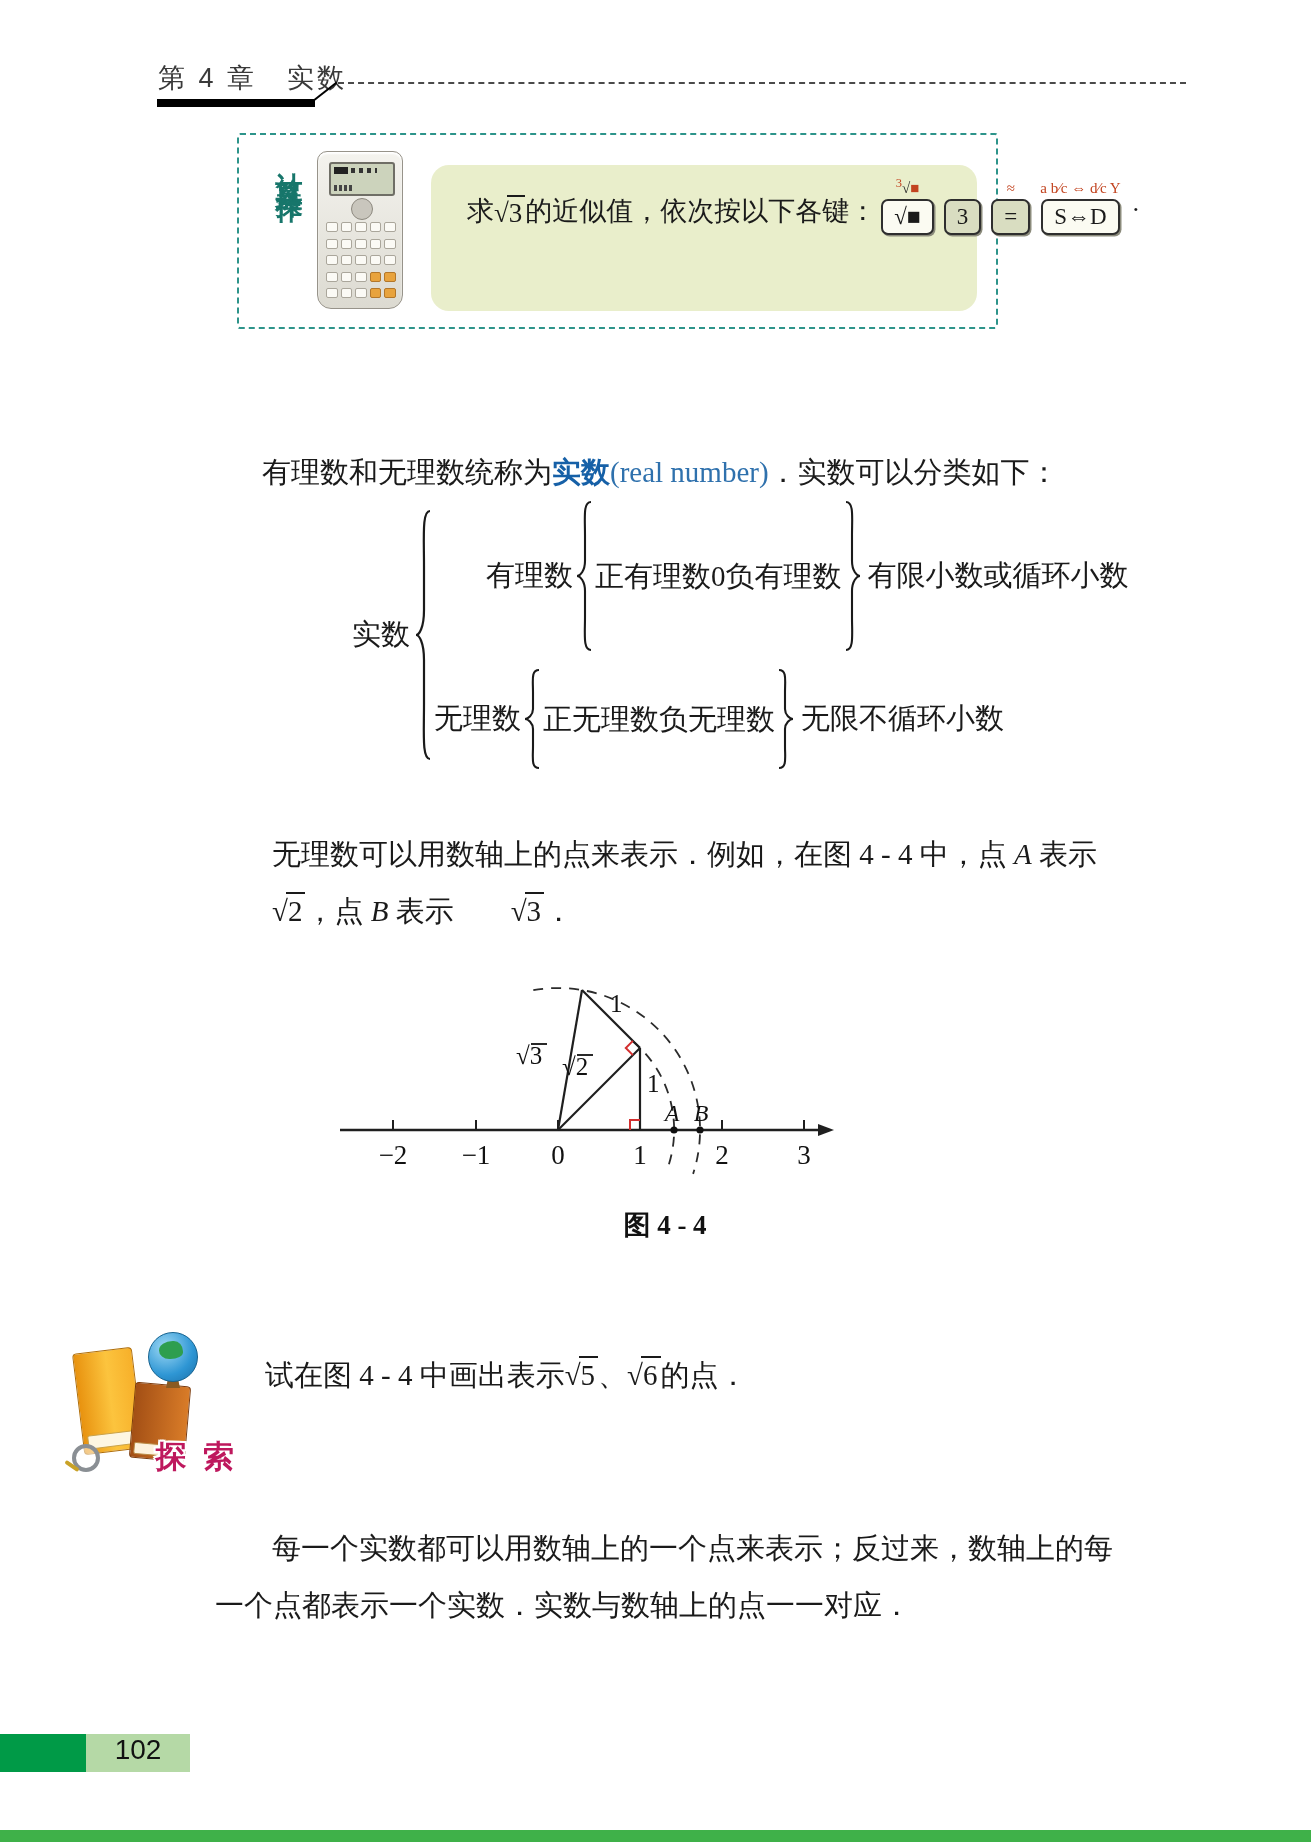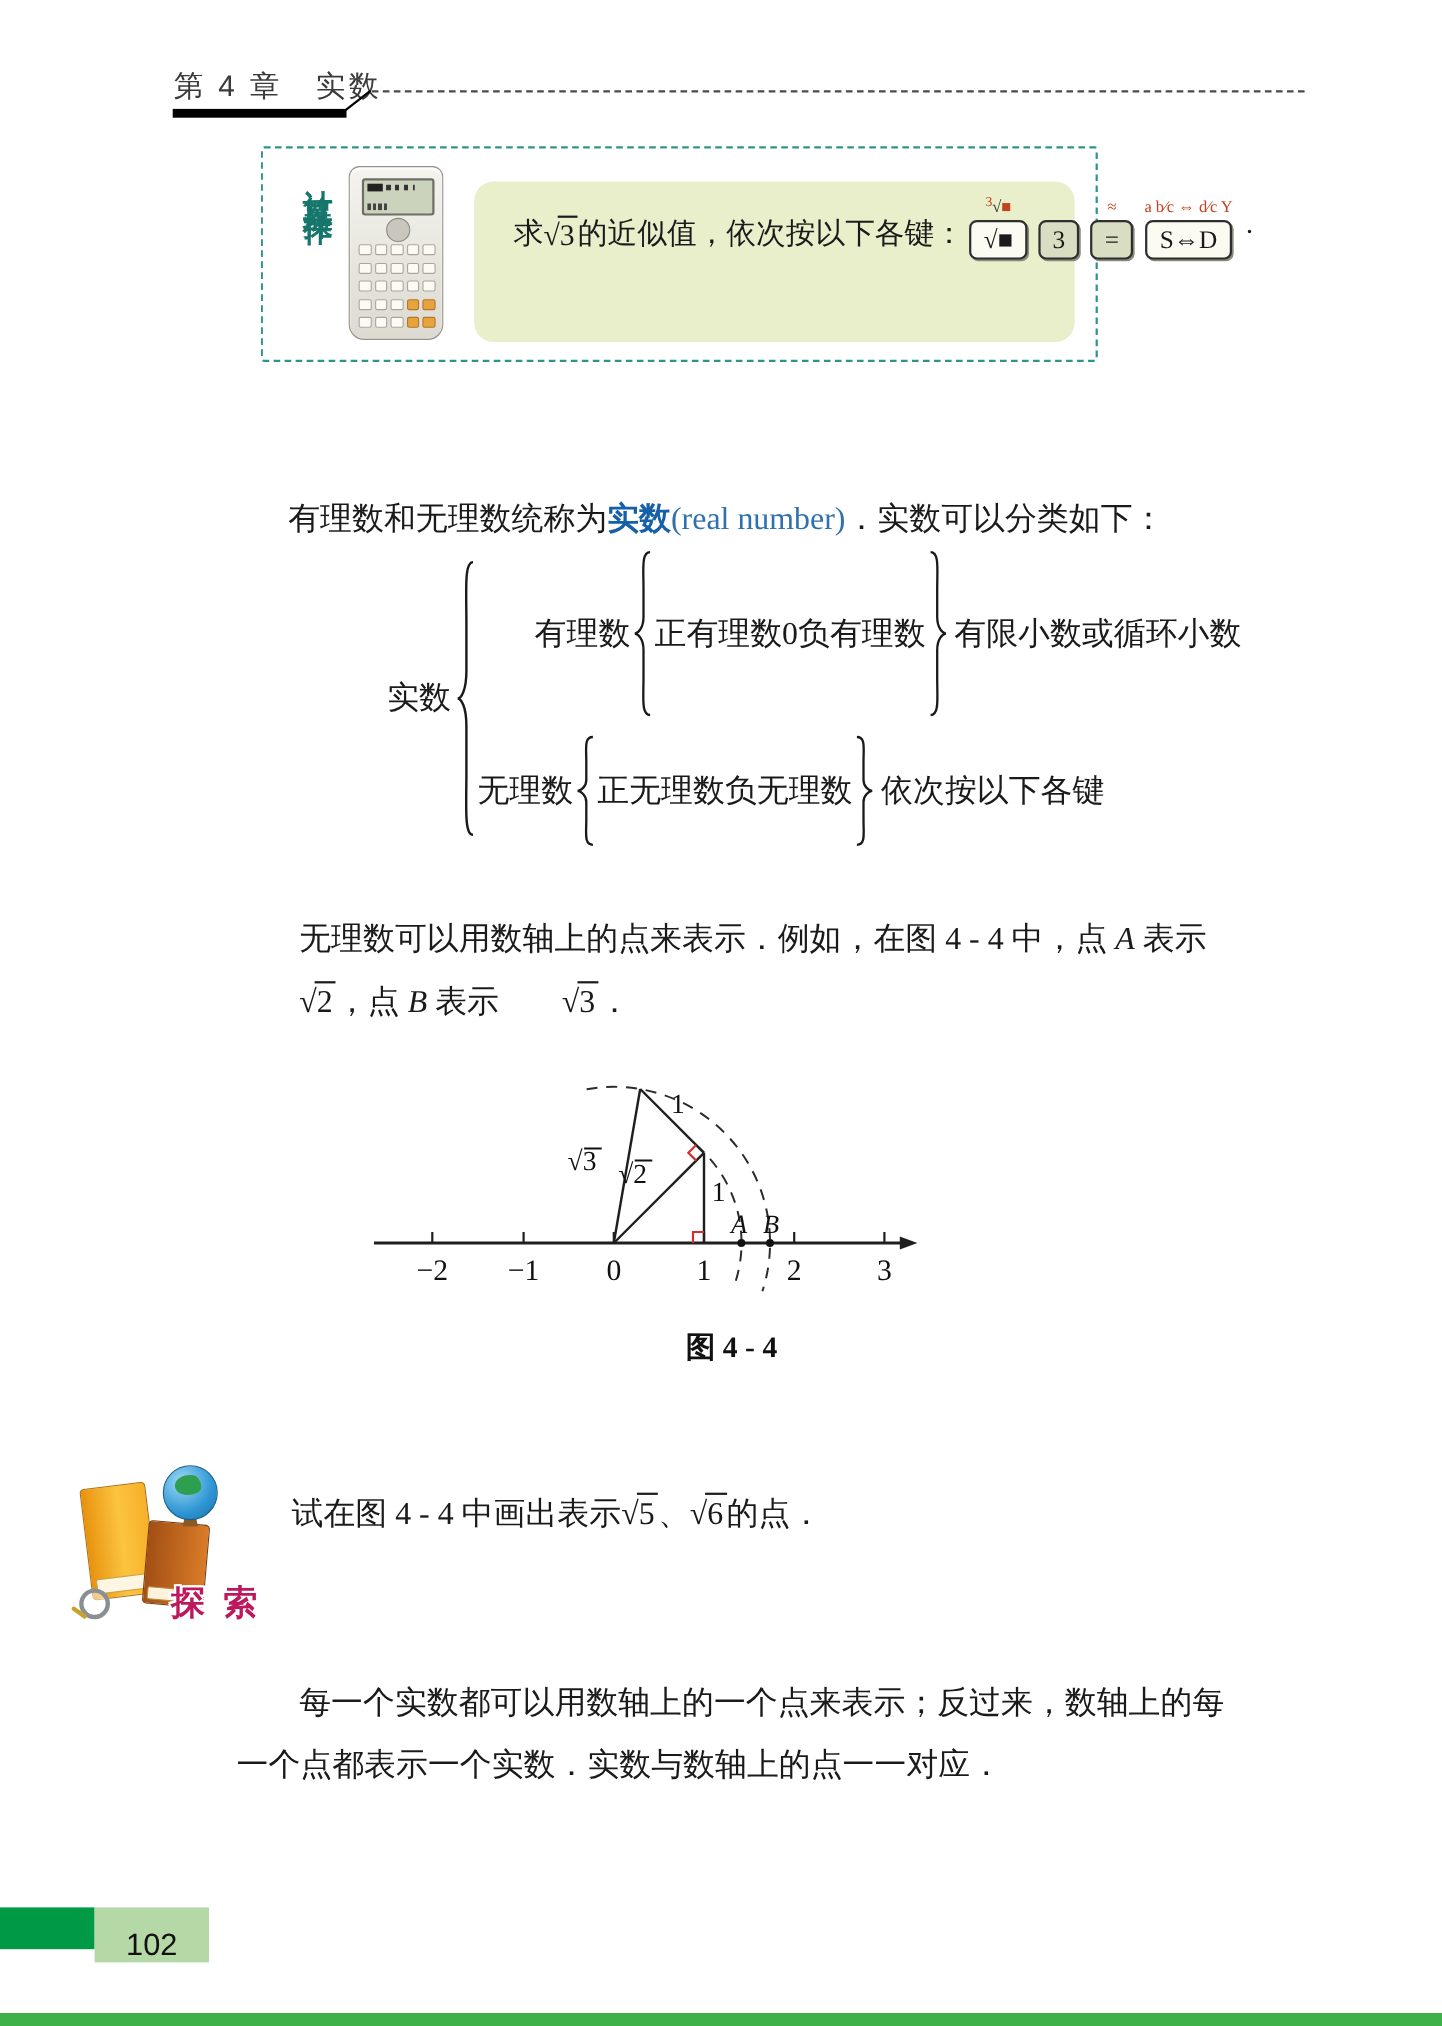--- a/index.html
+++ b/index.html
@@ -101,22 +101,22 @@
                   border-radius:50%;background:rgba(255,255,255,.5);}
   .magnifier-handle{position:absolute;left:-6px;top:132px;width:16px;height:4px;background:#c9a227;
                     transform:rotate(35deg);border-radius:2px;}
   .explore-badge{position:absolute;right:2px;bottom:6px;font-family:"Liberation Sans","DejaVu Sans",sans-serif;
                  font-weight:700;font-size:31px;color:#be185d;letter-spacing:4px;
                  text-shadow:-2px 0 #fff,2px 0 #fff,0 -2px #fff,0 2px #fff,-2px -2px #fff,2px 2px #fff,-2px 2px #fff,2px -2px #fff;}
   .explore-line{position:absolute;left:265px;top:1356px;font-size:29px;white-space:nowrap;}
 
   
   .ft-dark{position:absolute;left:0;top:1734px;width:86px;height:38px;background:#009a47;}
-  .ft-light{position:absolute;left:86px;top:1734px;width:104px;height:50px;background:#b5d9a6;
-            display:flex;align-items:flex-end;justify-content:center;
+  .ft-light{position:absolute;left:86px;top:1734px;width:104px;height:38px;background:#b5d9a6;
+            display:flex;align-items:flex-start;justify-content:center;
             font-family:"Liberation Sans","DejaVu Sans",sans-serif;font-size:28px;color:#111;}
   .ft-strip{position:absolute;left:0;top:1830px;width:1311px;height:12px;background:#3fb149;}
 </style>
 </head>
 <body>
 
 <div class="page">
 
   <div class="hdr-title">第 4 章　实数</div>
   <div class="hdr-bar"></div>
@@ -229,21 +229,21 @@
         </svg>
         <div class="cls-items">
           <div class="it">正无理数</div>
           <div class="it">负无理数</div>
         </div>
         <svg class="brace-svg" width="18" height="102" viewBox="0 0 18 102">
           <g transform="scale(-1,1) translate(-18,0)">
             <path d="M16 2 C8 2 10 12 10 24 L10 41 C10 47 5 51 2 51 C5 51 10 55 10 61 L10 78 C10 90 8 100 16 100" fill="none" stroke="#1a1a1a" stroke-width="2.1"></path>
           </g>
         </svg>
-        <span class="cls-result">依次按以下各键</span>
+        <span class="cls-result">无限不循环小数</span>
       </div>
     </div>
   </div>
 
   <div class="para para2">
     <span>无理数可以用数轴上的点来表示．例如，在图 4 - 4 中，点 </span><span class="var">A</span><span> 表示</span><span class="sqrt"><span class="rad">√</span><span class="rc">2</span></span><span>，点 </span><span class="var">B</span><span> 表示</span><span class="sqrt"><span class="rad">√</span><span class="rc">3</span></span><span>．</span>
   </div>
 
   <div class="figure">
     <svg width="700" height="310" viewBox="0 0 700 310">

